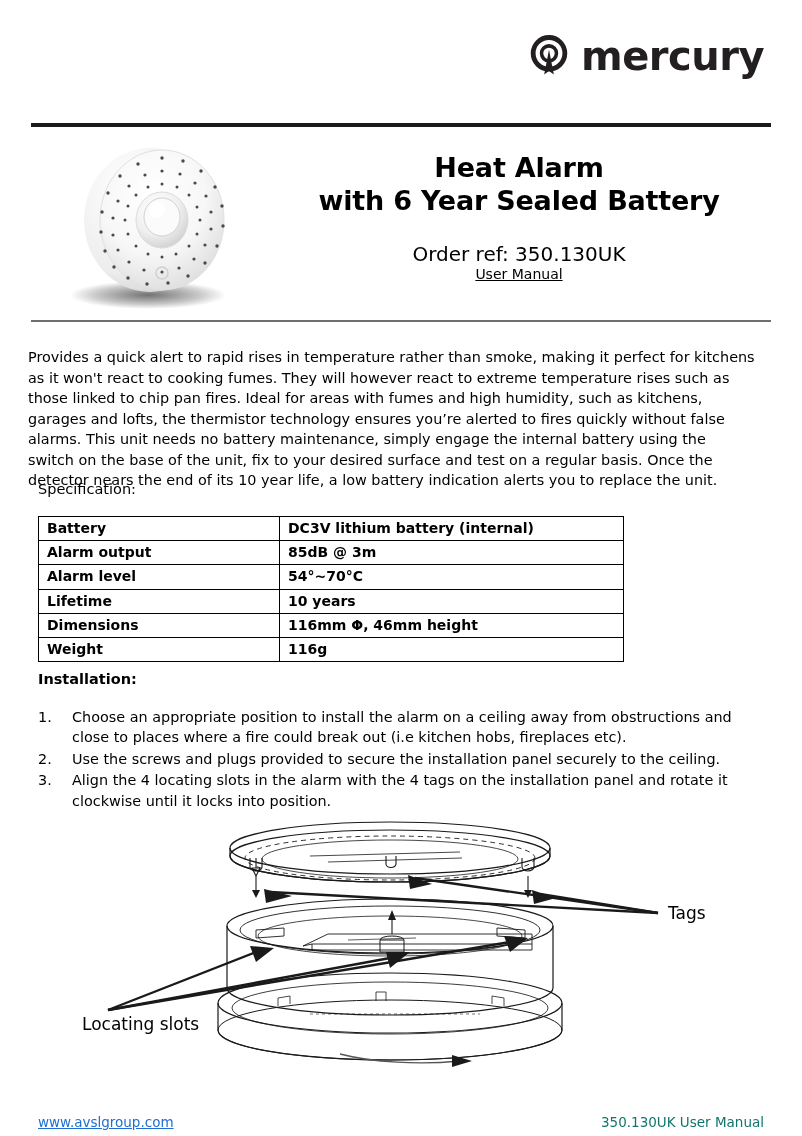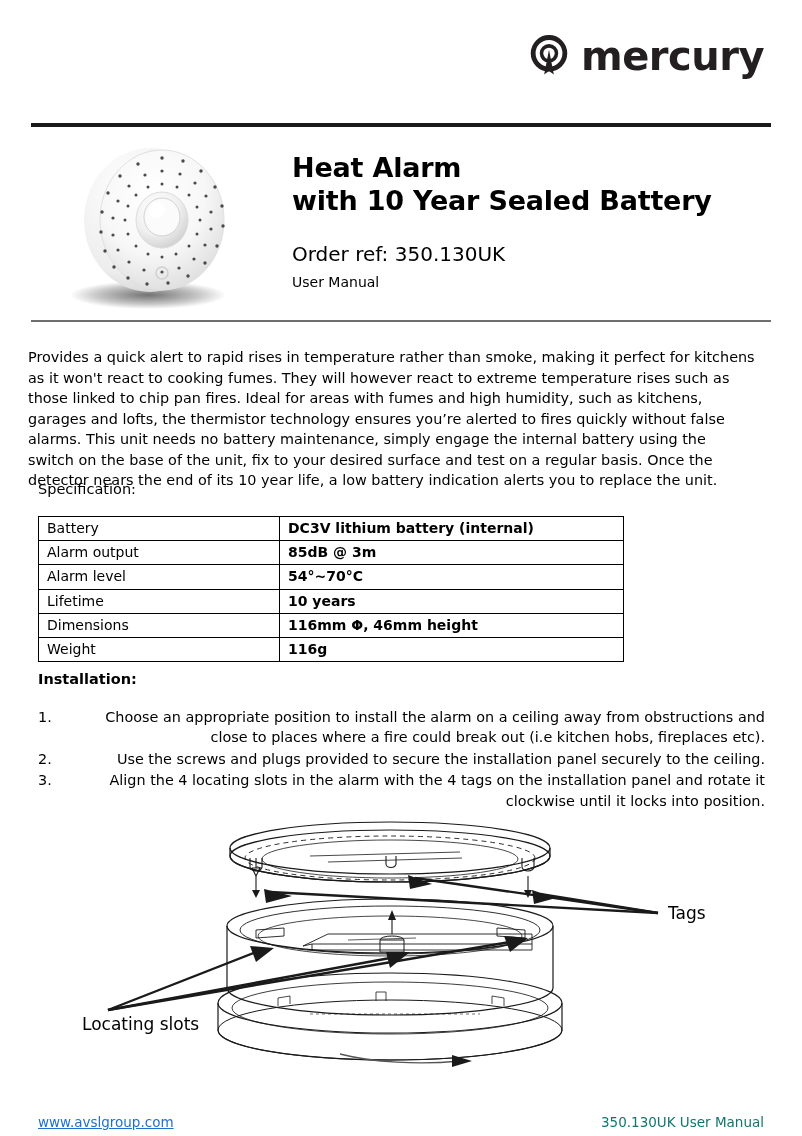--- a/index.html
+++ b/index.html
@@ -66,24 +66,24 @@
     position: absolute;
     left: 44px;
     top: 140px;
     width: 240px;
     height: 175px;
   }
 
   
   .title-block {
     position: absolute;
-    right: 40px;
+    right: 48px;
     top: 152px;
     width: 470px;
-    text-align: left;
+    text-align: center;
   }
   .title-line-1 {
     font-size: 27px;
     font-weight: 700;
     line-height: 1.22;
     letter-spacing: -0.2px;
   }
   .title-line-2 {
     font-size: 27px;
     font-weight: 700;
@@ -92,22 +92,22 @@
   }
   .order-ref {
     font-size: 20px;
     font-weight: 400;
     margin-top: 24px;
     line-height: 1.2;
   }
   .user-manual-sub {
     font-size: 14px;
     font-weight: 400;
-    margin-top: 8px;
     line-height: 1.2;
+    text-decoration: underline;
   }
 
   
   .intro {
     position: absolute;
     left: 28px;
     top: 333px;
     width: 727px;
     font-size: 14.4px;
     line-height: 1.42;
@@ -134,21 +134,21 @@
   .spec-table td {
     border: 1px solid #000000;
     padding: 2px 0 3px 8px;
     font-size: 14px;
     line-height: 1.3;
     height: 16px;
     vertical-align: middle;
   }
   .spec-table td.k {
     width: 232px;
-    font-weight: 400;
+    font-weight: 700;
   }
   .spec-table td.v {
     font-weight: 700;
   }
 
   
   .install-heading {
     position: absolute;
     left: 38px;
     top: 671px;
@@ -166,21 +166,20 @@
     font-size: 14.4px;
     line-height: 1.42;
     margin-bottom: 1px;
   }
   .install-num {
     width: 34px;
     flex: 0 0 34px;
   }
   .install-text {
     flex: 1 1 auto;
-    text-align: right;
   }
 
   
   .diagram {
     position: absolute;
     left: 60px;
     top: 818px;
     width: 700px;
     height: 250px;
   }
@@ -319,21 +318,21 @@
 
     <ellipse cx="118" cy="80" rx="26" ry="28" fill="url(#domeGrad)" stroke="#dcdcdc" stroke-width="1"></ellipse>
     <ellipse cx="118" cy="77" rx="18" ry="19" fill="#fbfbfb" stroke="#d2d2d2" stroke-width="1"></ellipse>
     <ellipse cx="113" cy="70" rx="8" ry="8" fill="#ffffff" opacity="0.95"></ellipse>
 
     <ellipse cx="118" cy="133" rx="6" ry="6" fill="none" stroke="#cfcfcf" stroke-width="1.4"></ellipse>
   </svg>
 
   <div class="title-block">
     <div class="title-line-1">Heat Alarm</div>
-    <div class="title-line-2">with 10 Year Sealed Battery</div>
+    <div class="title-line-2">with 6 Year Sealed Battery</div>
     <div class="order-ref">Order ref: 350.130UK</div>
     <div class="user-manual-sub">User Manual</div>
   </div>
 
   <div class="rule-thin"></div>
 
   <p class="intro">Provides a quick alert to rapid rises in temperature rather than smoke, making it perfect for kitchens as it won't react to cooking fumes. They will however react to extreme temperature rises such as those linked to chip pan fires. Ideal for areas with fumes and high humidity, such as kitchens, garages and lofts, the thermistor technology ensures you’re alerted to fires quickly without false alarms. This unit needs no battery maintenance, simply engage the internal battery using the switch on the base of the unit, fix to your desired surface and test on a regular basis. Once the detector nears the end of its 10 year life, a low battery indication alerts you to replace the unit.</p>
 
   <div class="spec-heading">Specification:</div>
   <table class="spec-table">

